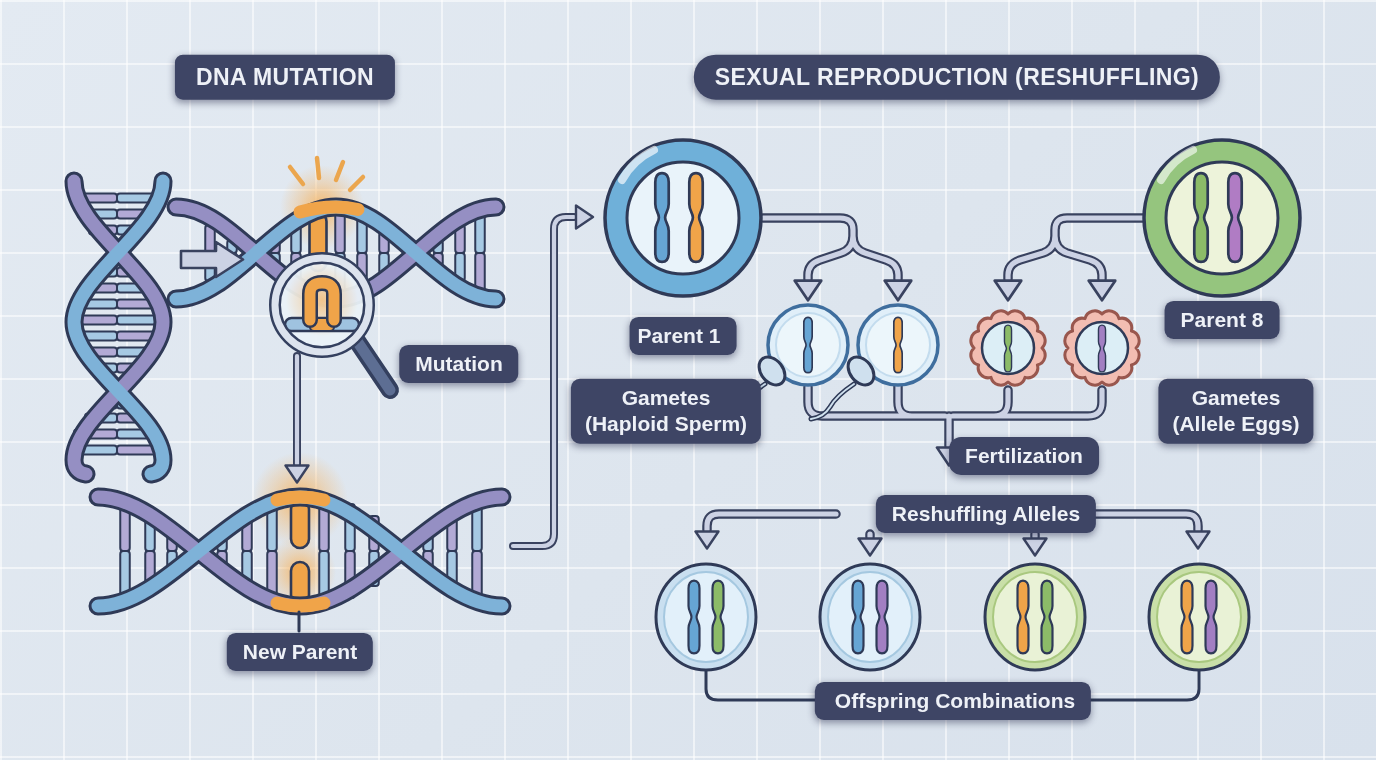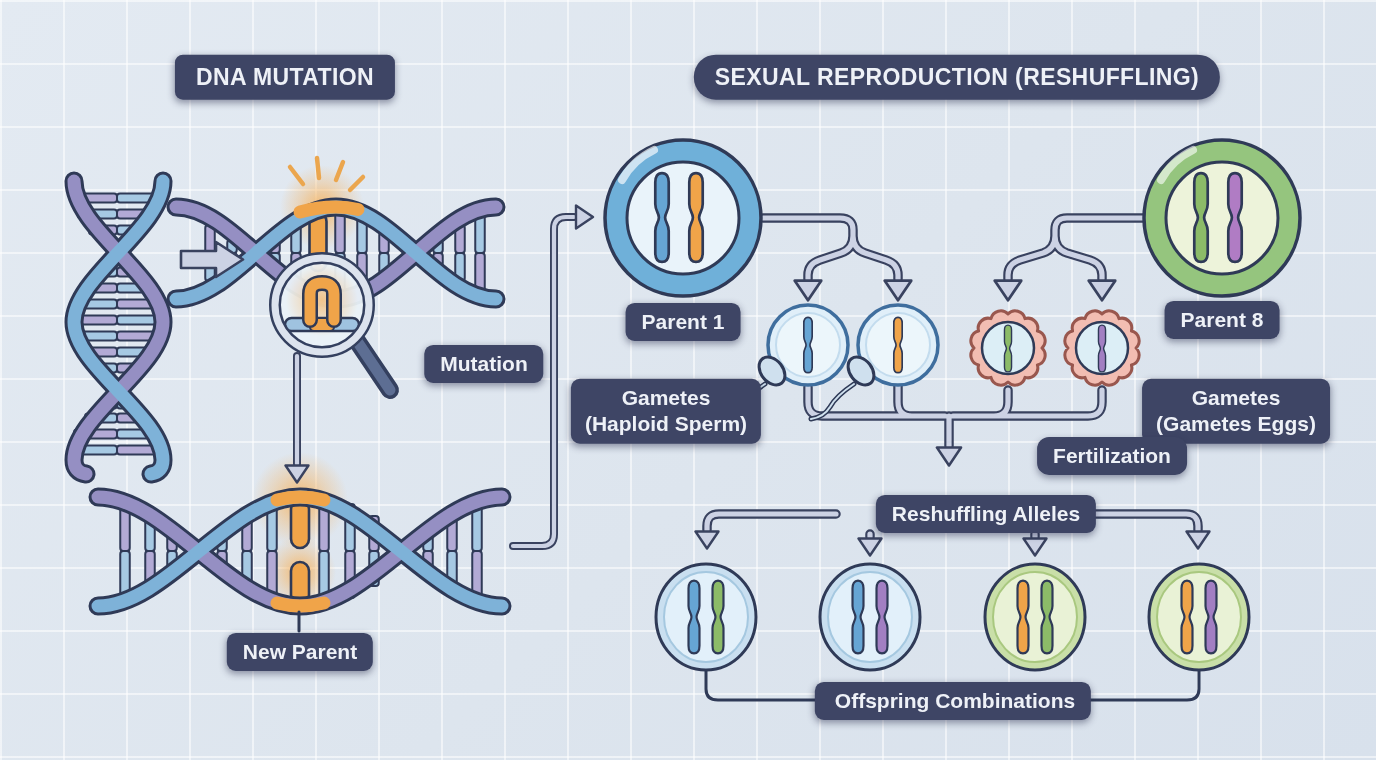--- a/index.html
+++ b/index.html
@@ -285,29 +285,29 @@
   <g>
     <ellipse cx="1199" cy="617" rx="50" ry="53" stroke="#2f3a57" stroke-width="3" fill="#c9dfa8"></ellipse>
     <ellipse cx="1199" cy="617" rx="42" ry="45" stroke="#a9c87f" stroke-width="2" fill="#e9f2d6"></ellipse>
     <use href="#chrom" x="1177.5" y="579" width="19" height="76" fill="#f0a449"></use>
     <use href="#chrom" x="1201.5" y="579" width="19" height="76" fill="#a27fc2"></use>
   </g>
 </svg>
 
 <div class="tag title" style="left: 285px; top: 77px; background: rgb(62, 69, 101);">DNA MUTATION</div>
 <div class="tag title" style="left: 957px; top: 77px; background: rgb(62, 69, 101); border-radius: 22px;">SEXUAL REPRODUCTION (RESHUFFLING)</div>
-<div class="tag" style="left: 484px; top: 364px; background: rgb(62, 69, 101); text-align: right;">Mutation</div>
+<div class="tag" style="left: 459px; top: 364px; background: rgb(62, 69, 101); text-align: right;">Mutation</div>
 <div class="tag" style="left: 300px; top: 652px; background: rgb(62, 69, 101);">New Parent</div>
-<div class="tag" style="left: 683px; top: 322px; background: rgb(62, 69, 101);">Parent 1</div>
+<div class="tag" style="left: 683px; top: 336px; background: rgb(62, 69, 101); padding-left: 8px;">Parent 1</div>
 <div class="tag" style="left: 1222px; top: 320px; background: rgb(62, 69, 101);">Parent 8</div>
 <div class="tag" style="left: 666px; top: 411px; padding: 6px 14px; background: rgb(62, 69, 101);">
   <div>Gametes</div>
   <div>(Haploid Sperm)</div>
 </div>
 <div class="tag" style="left: 1236px; top: 411px; padding: 6px 14px; background: rgb(62, 69, 101);">
   <div>Gametes</div>
-  <div>(Gametes Eggs)</div>
+  <div>(Allele Eggs)</div>
 </div>
-<div class="tag" style="left: 1112px; top: 456px; background: rgb(62, 69, 101); border-radius: 12px;">Fertilization</div>
+<div class="tag" style="left: 1024px; top: 456px; background: rgb(62, 69, 101); border-radius: 12px;">Fertilization</div>
 <div class="tag" style="left: 952px; top: 514px; background: rgb(62, 69, 101); margin-left: 34px;">Reshuffling Alleles</div>
 <div class="tag" style="left: 953px; top: 701px; background: rgb(62, 69, 101); padding-left: 20px;">Offspring Combinations</div>
 
 </div>
 
 </body></html>

